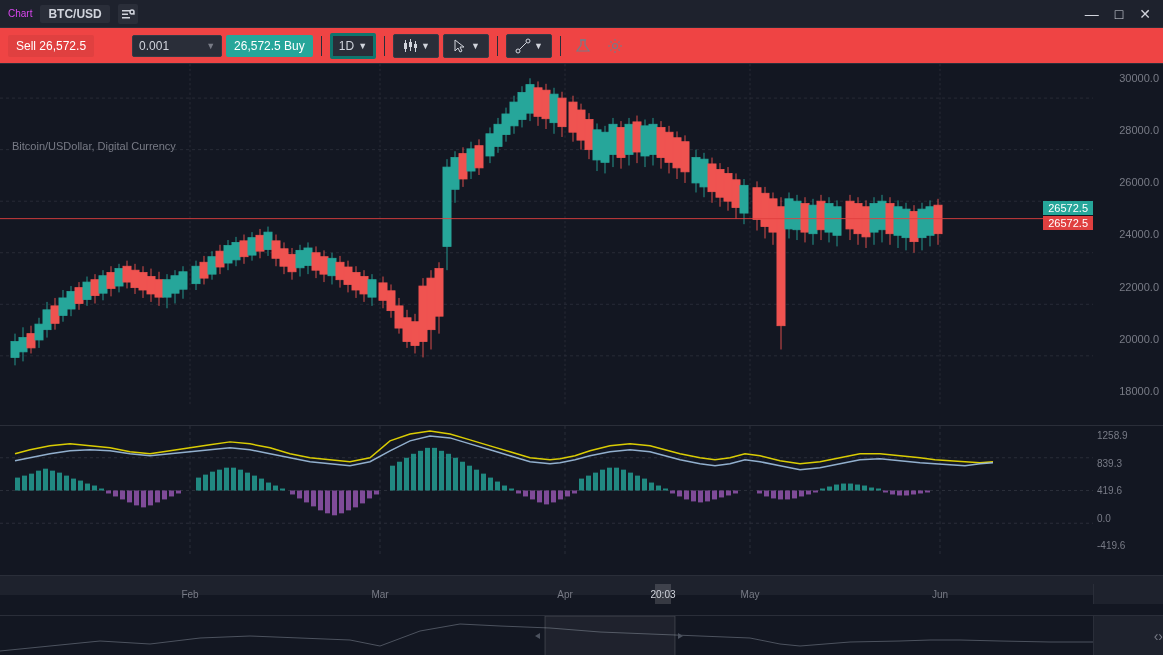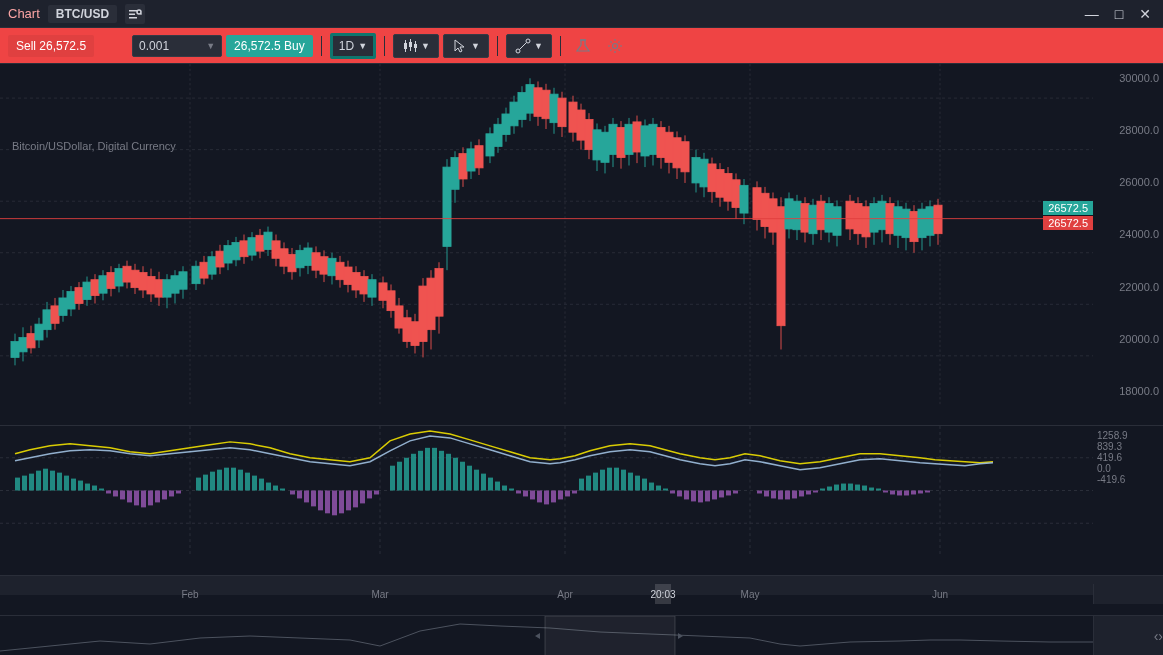--- a/index.html
+++ b/index.html
@@ -22,22 +22,22 @@
       height: 28px;
       padding: 0 8px;
       border-bottom: 1px solid #2a2e39;
     }
     .title-bar-left {
       display: flex;
       align-items: center;
       gap: 8px;
     }
     .title-label {
-      font-size: 13px;
-      color: #fca5a5;
+      font-size: 10px;
+      color: #d946ef;
     }
     .symbol-box {
       background: #2a2e39;
       padding: 2px 8px;
       border-radius: 2px;
       font-size: 12px;
       color: #d1d4dc;
       font-weight: bold;
     }
     .chart-icon-btn {
@@ -207,20 +207,21 @@
       position: relative;
     }
     .indicator-scale {
       position: absolute;
       right: 0;
       top: 0;
       width: 70px;
       height: 100%;
       display: flex;
       flex-direction: column;
+      justify-content: space-between;
       padding: 4px 4px;
       color: #787b86;
       font-size: 10px;
       z-index: 5;
     }
 
     
     .timeline {
       height: 20px;
       background: #1e222d;

